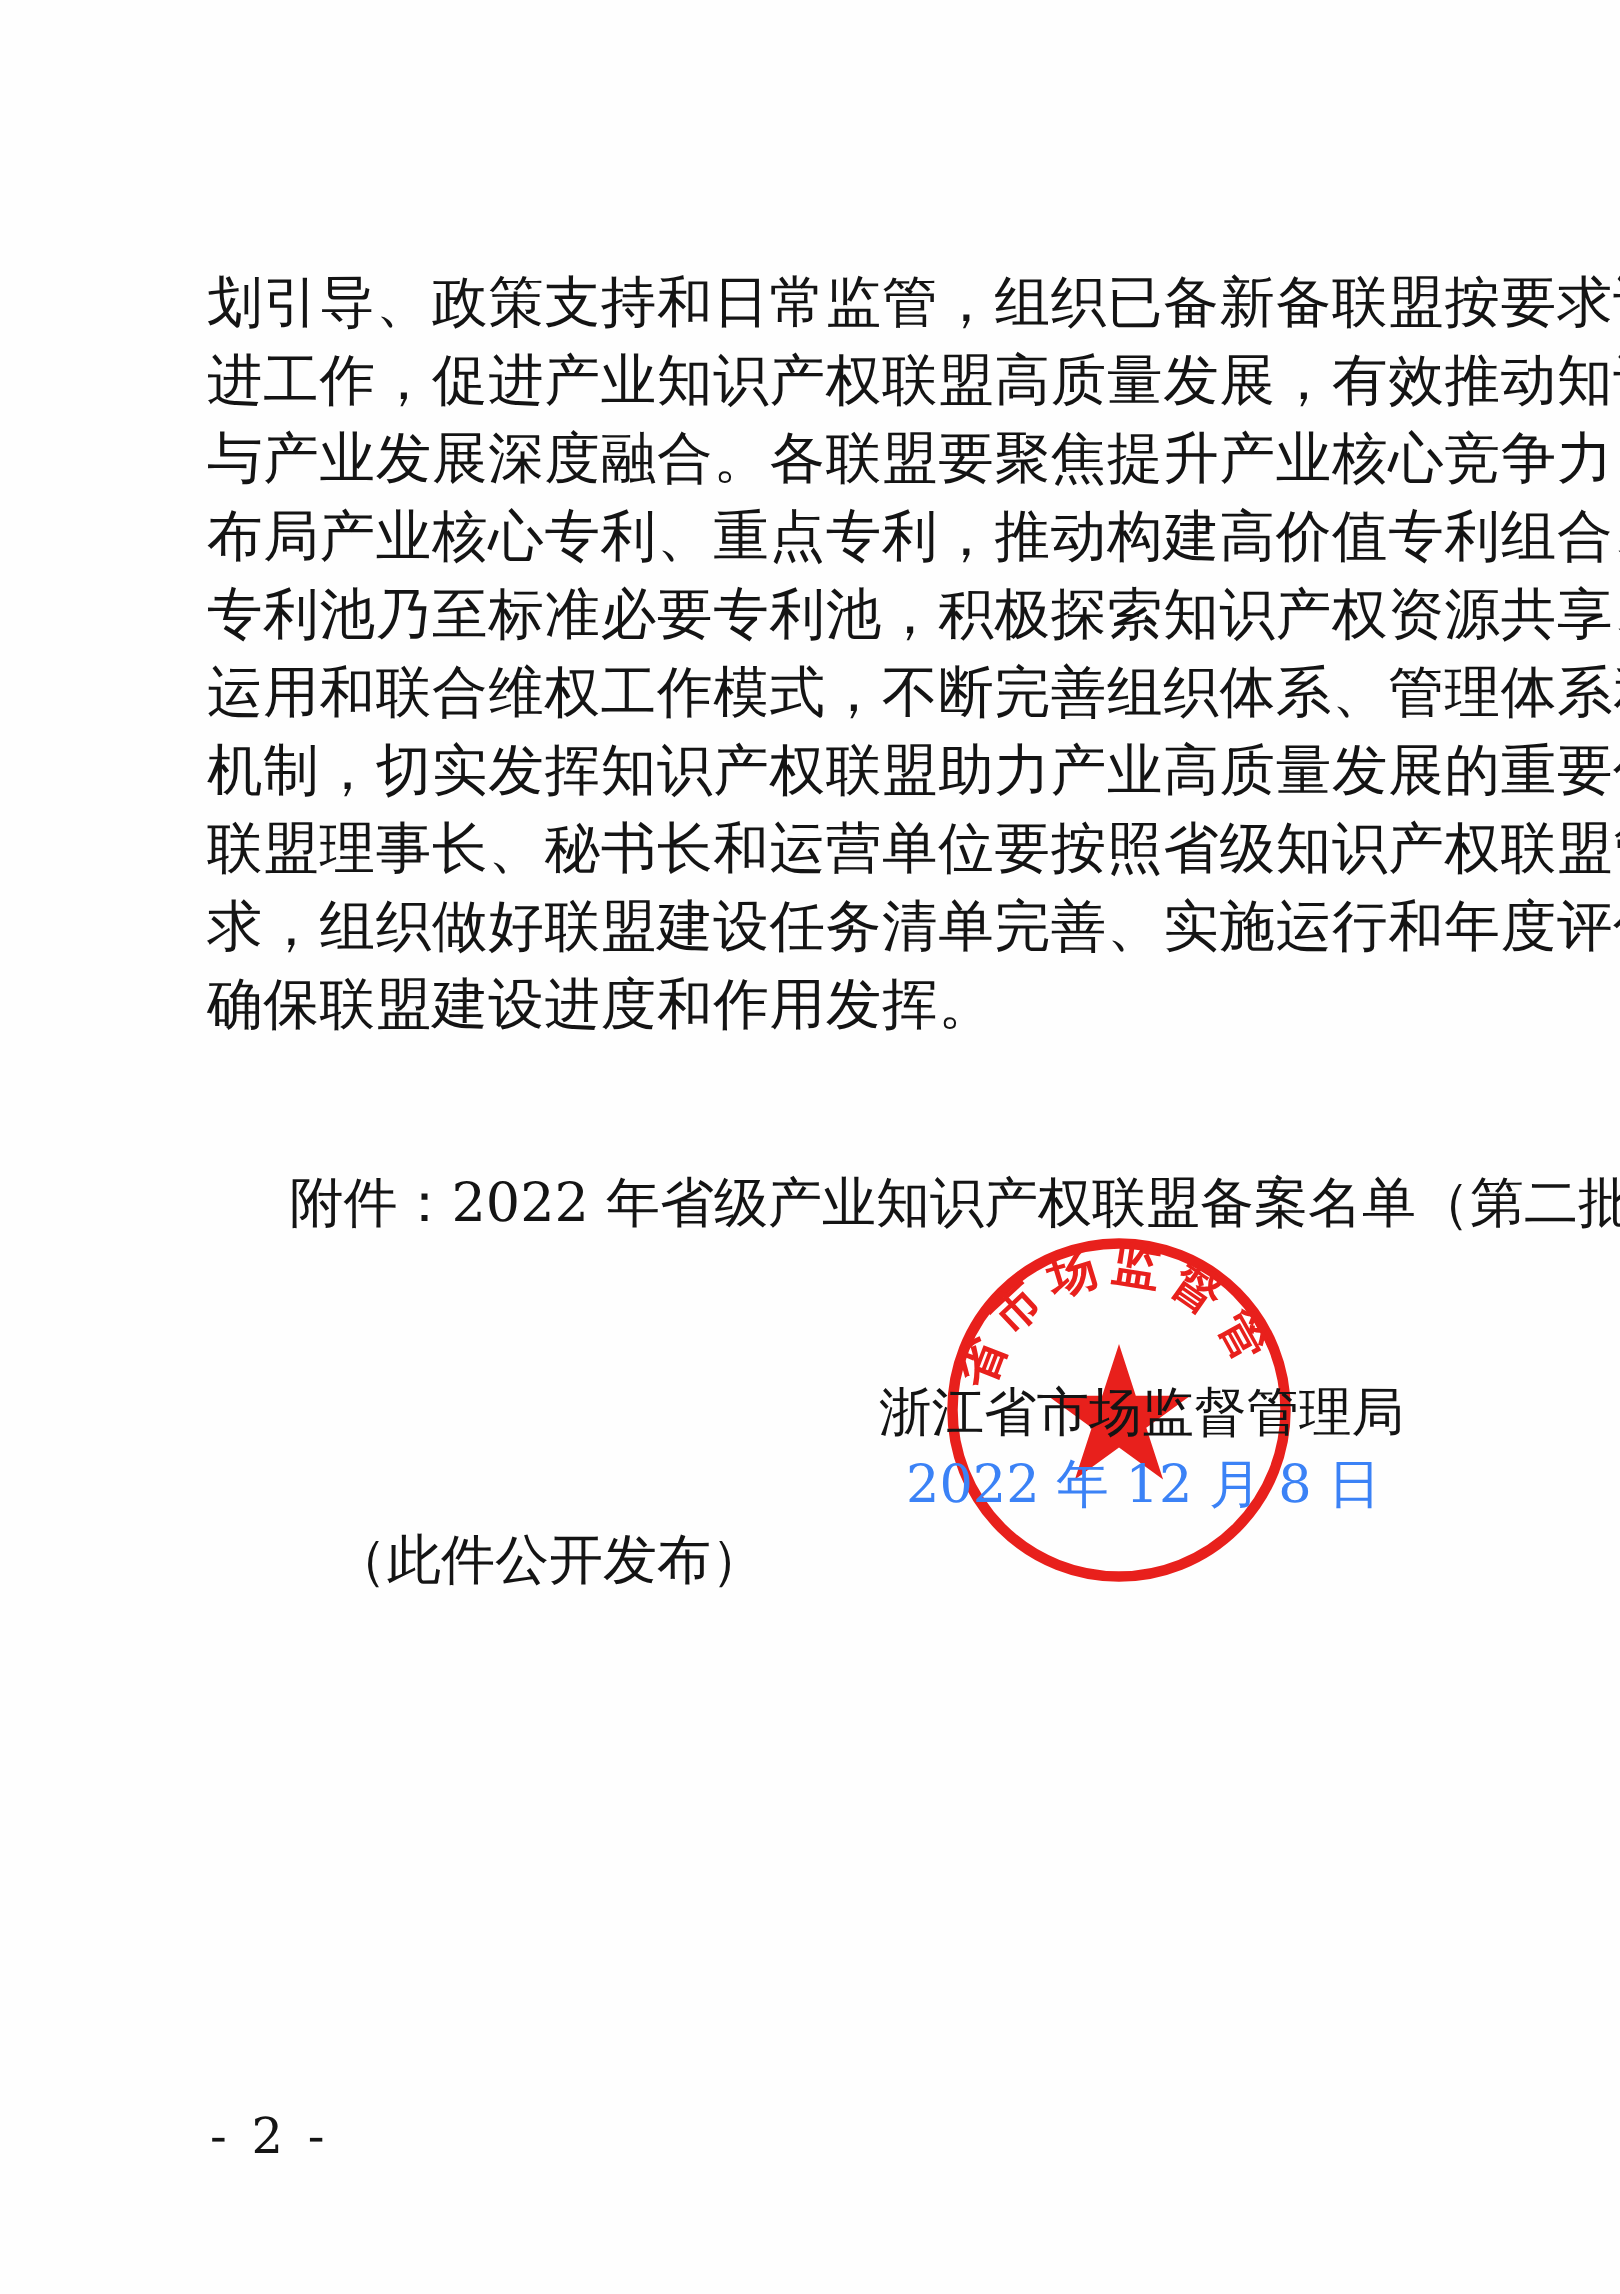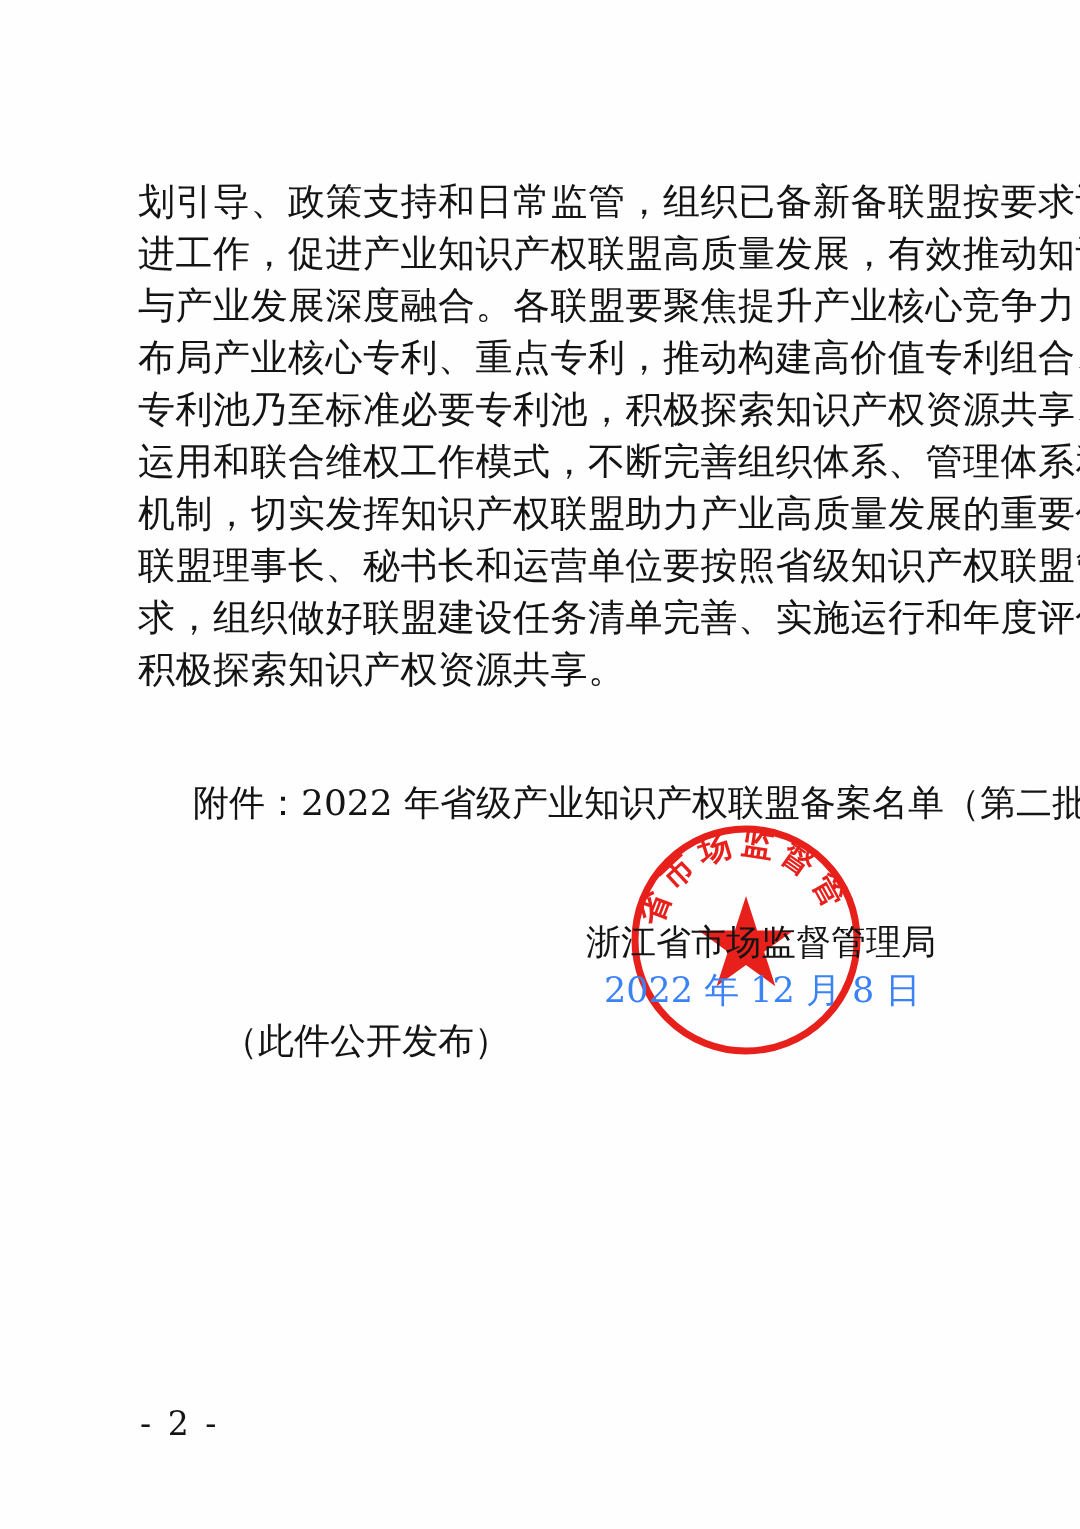--- a/index.html
+++ b/index.html
@@ -115,21 +115,21 @@
   <div class="body-block">
     <div class="body-line">划引导、政策支持和日常监管，组织已备新备联盟按要求谋划推</div>
     <div class="body-line">进工作，促进产业知识产权联盟高质量发展，有效推动知识产权</div>
     <div class="body-line">与产业发展深度融合。各联盟要聚焦提升产业核心竞争力，前瞻</div>
     <div class="body-line">布局产业核心专利、重点专利，推动构建高价值专利组合、产业</div>
     <div class="body-line">专利池乃至标准必要专利池，积极探索知识产权资源共享、协同</div>
     <div class="body-line">运用和联合维权工作模式，不断完善组织体系、管理体系和工作</div>
     <div class="body-line">机制，切实发挥知识产权联盟助力产业高质量发展的重要作用。</div>
     <div class="body-line">联盟理事长、秘书长和运营单位要按照省级知识产权联盟管理要</div>
     <div class="body-line">求，组织做好联盟建设任务清单完善、实施运行和年度评估工作，</div>
-    <div class="body-line">积极探索知识产权资源共享。</div>
+    <div class="body-line">确保联盟建设进度和作用发挥。</div>
   </div>
 
   <div class="attachment-line">附件：2022 年省级产业知识产权联盟备案名单（第二批）</div>
 
   <div class="seal">
     <svg viewBox="0 0 232 232" xmlns="http://www.w3.org/2000/svg">
       <defs>
         <path id="sealArc" d="M 116 116 m -86 0 a 86 86 0 1 1 172 0" transform="rotate(-4 116 116)" fill="none"></path>
       </defs>
       <circle cx="116" cy="116" r="111" fill="none" stroke="#e8201c" stroke-width="7"></circle>

